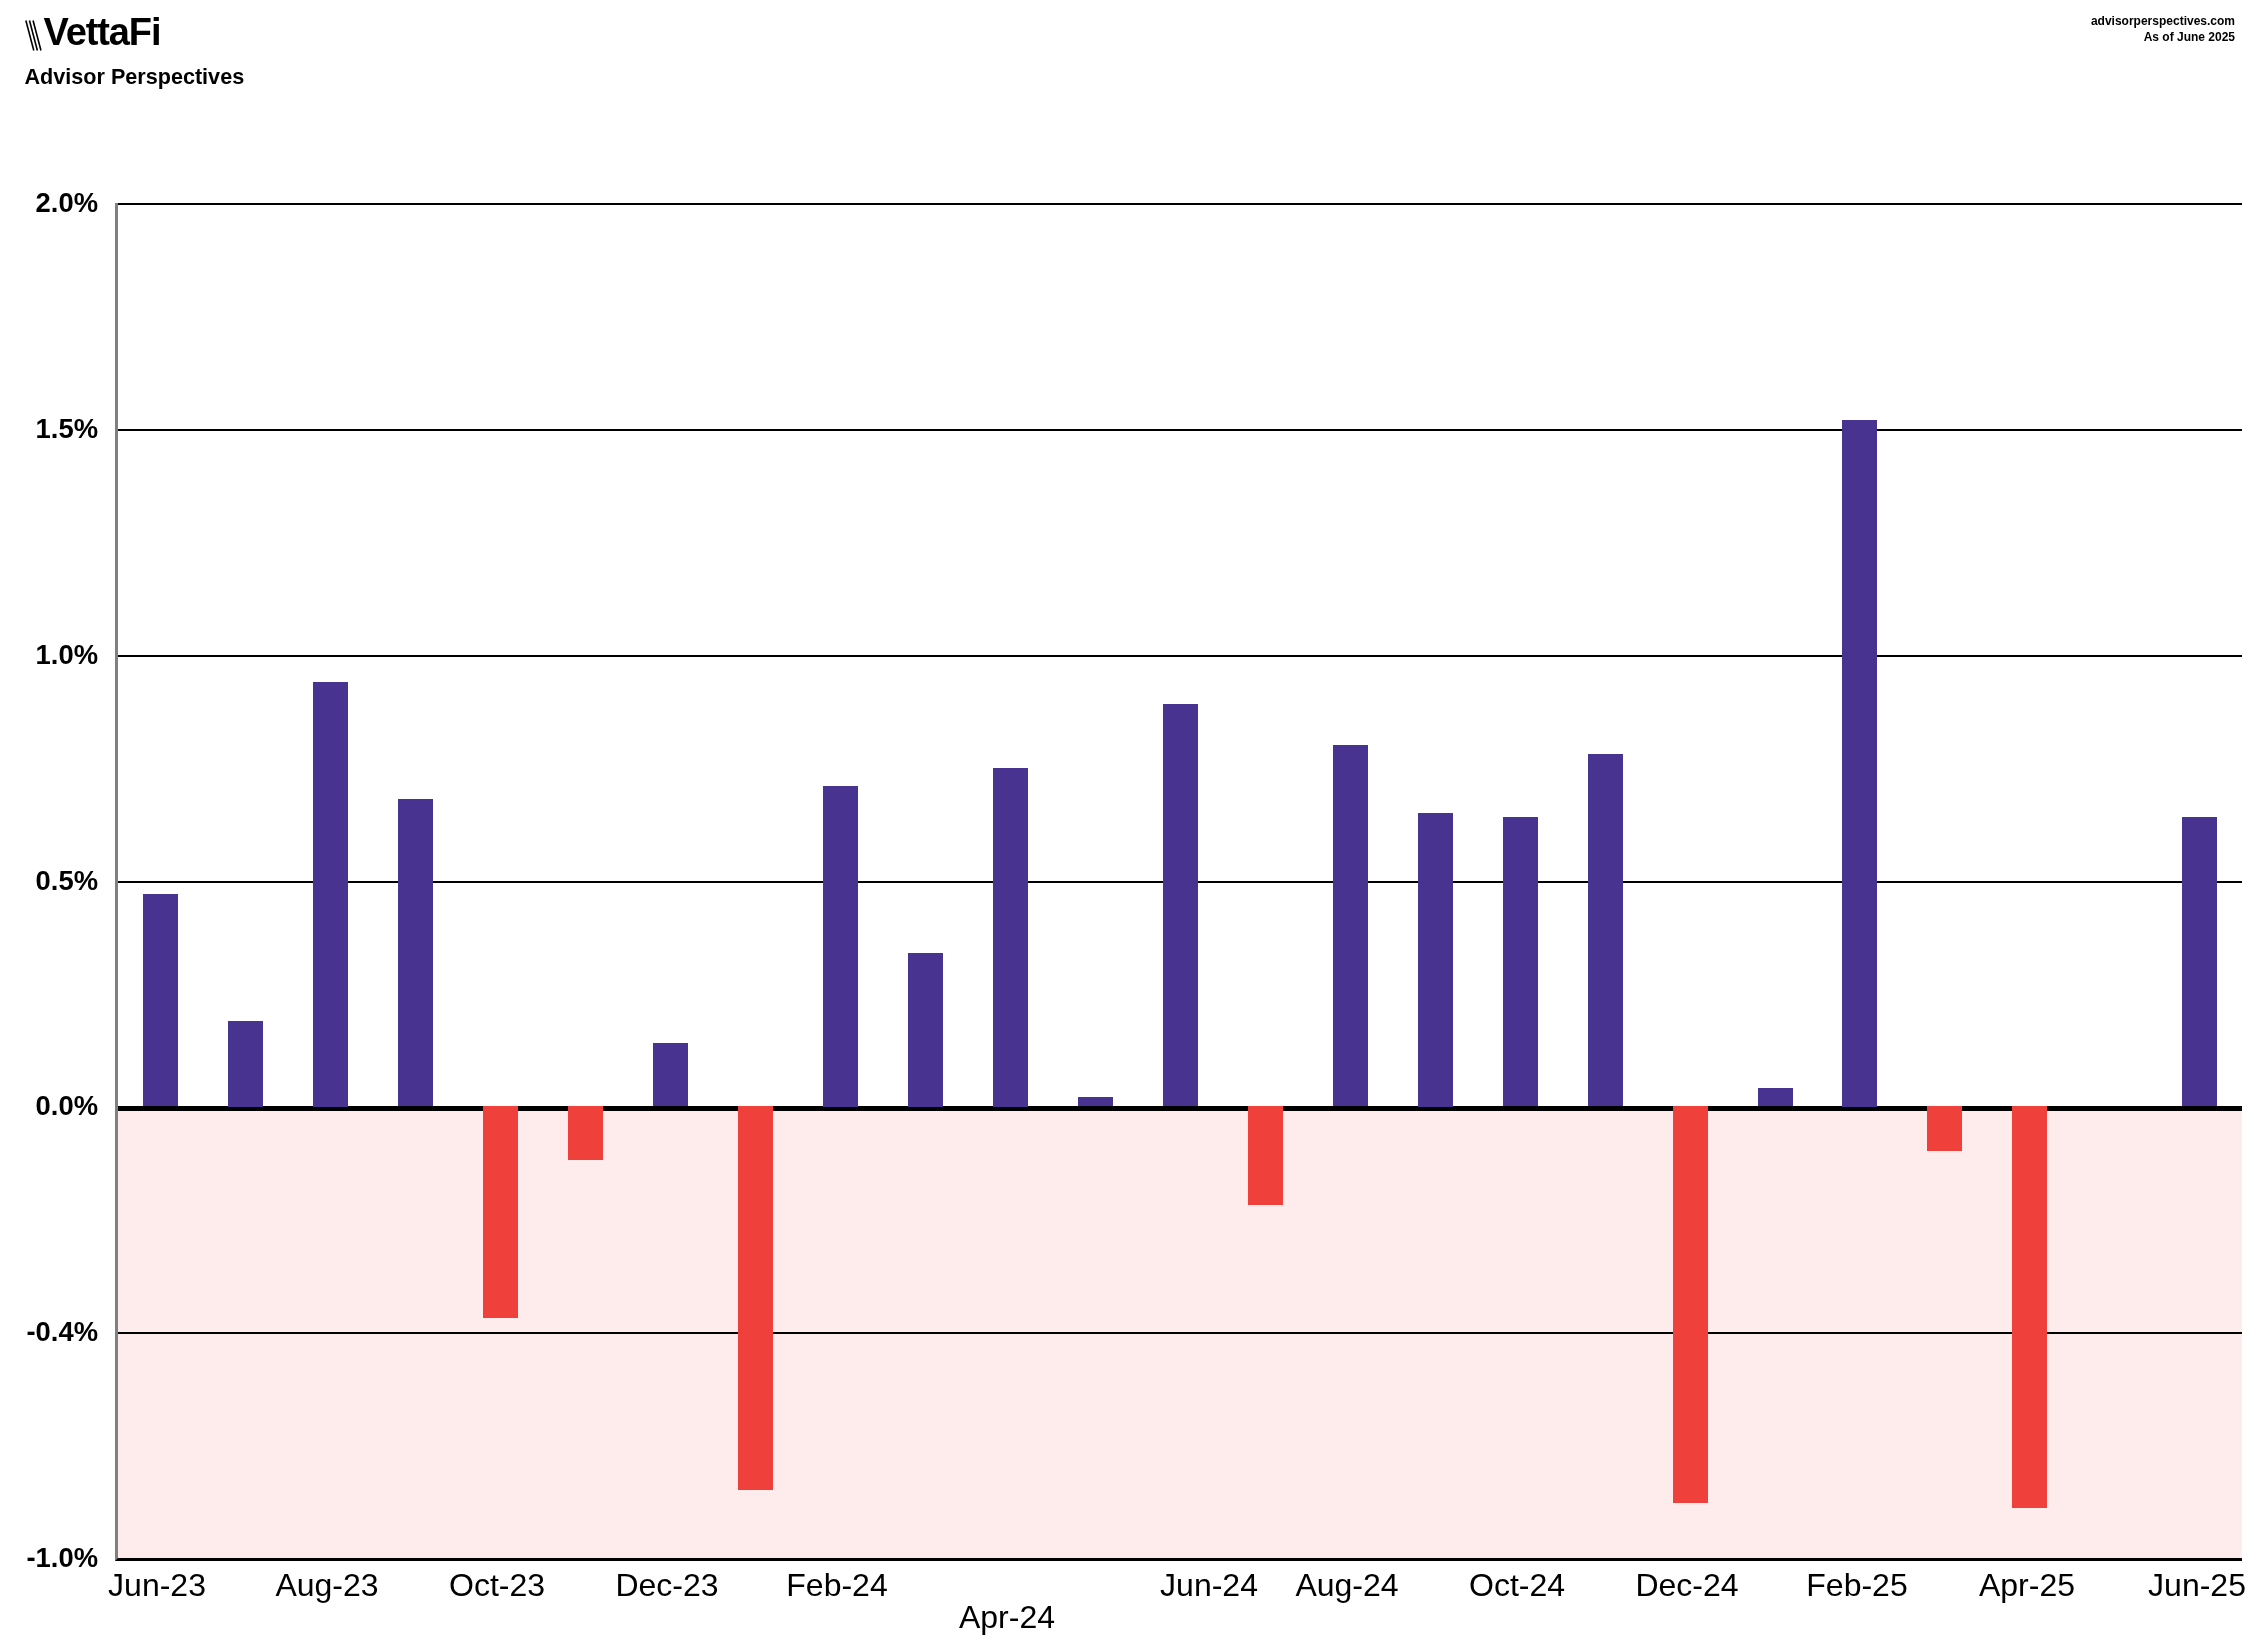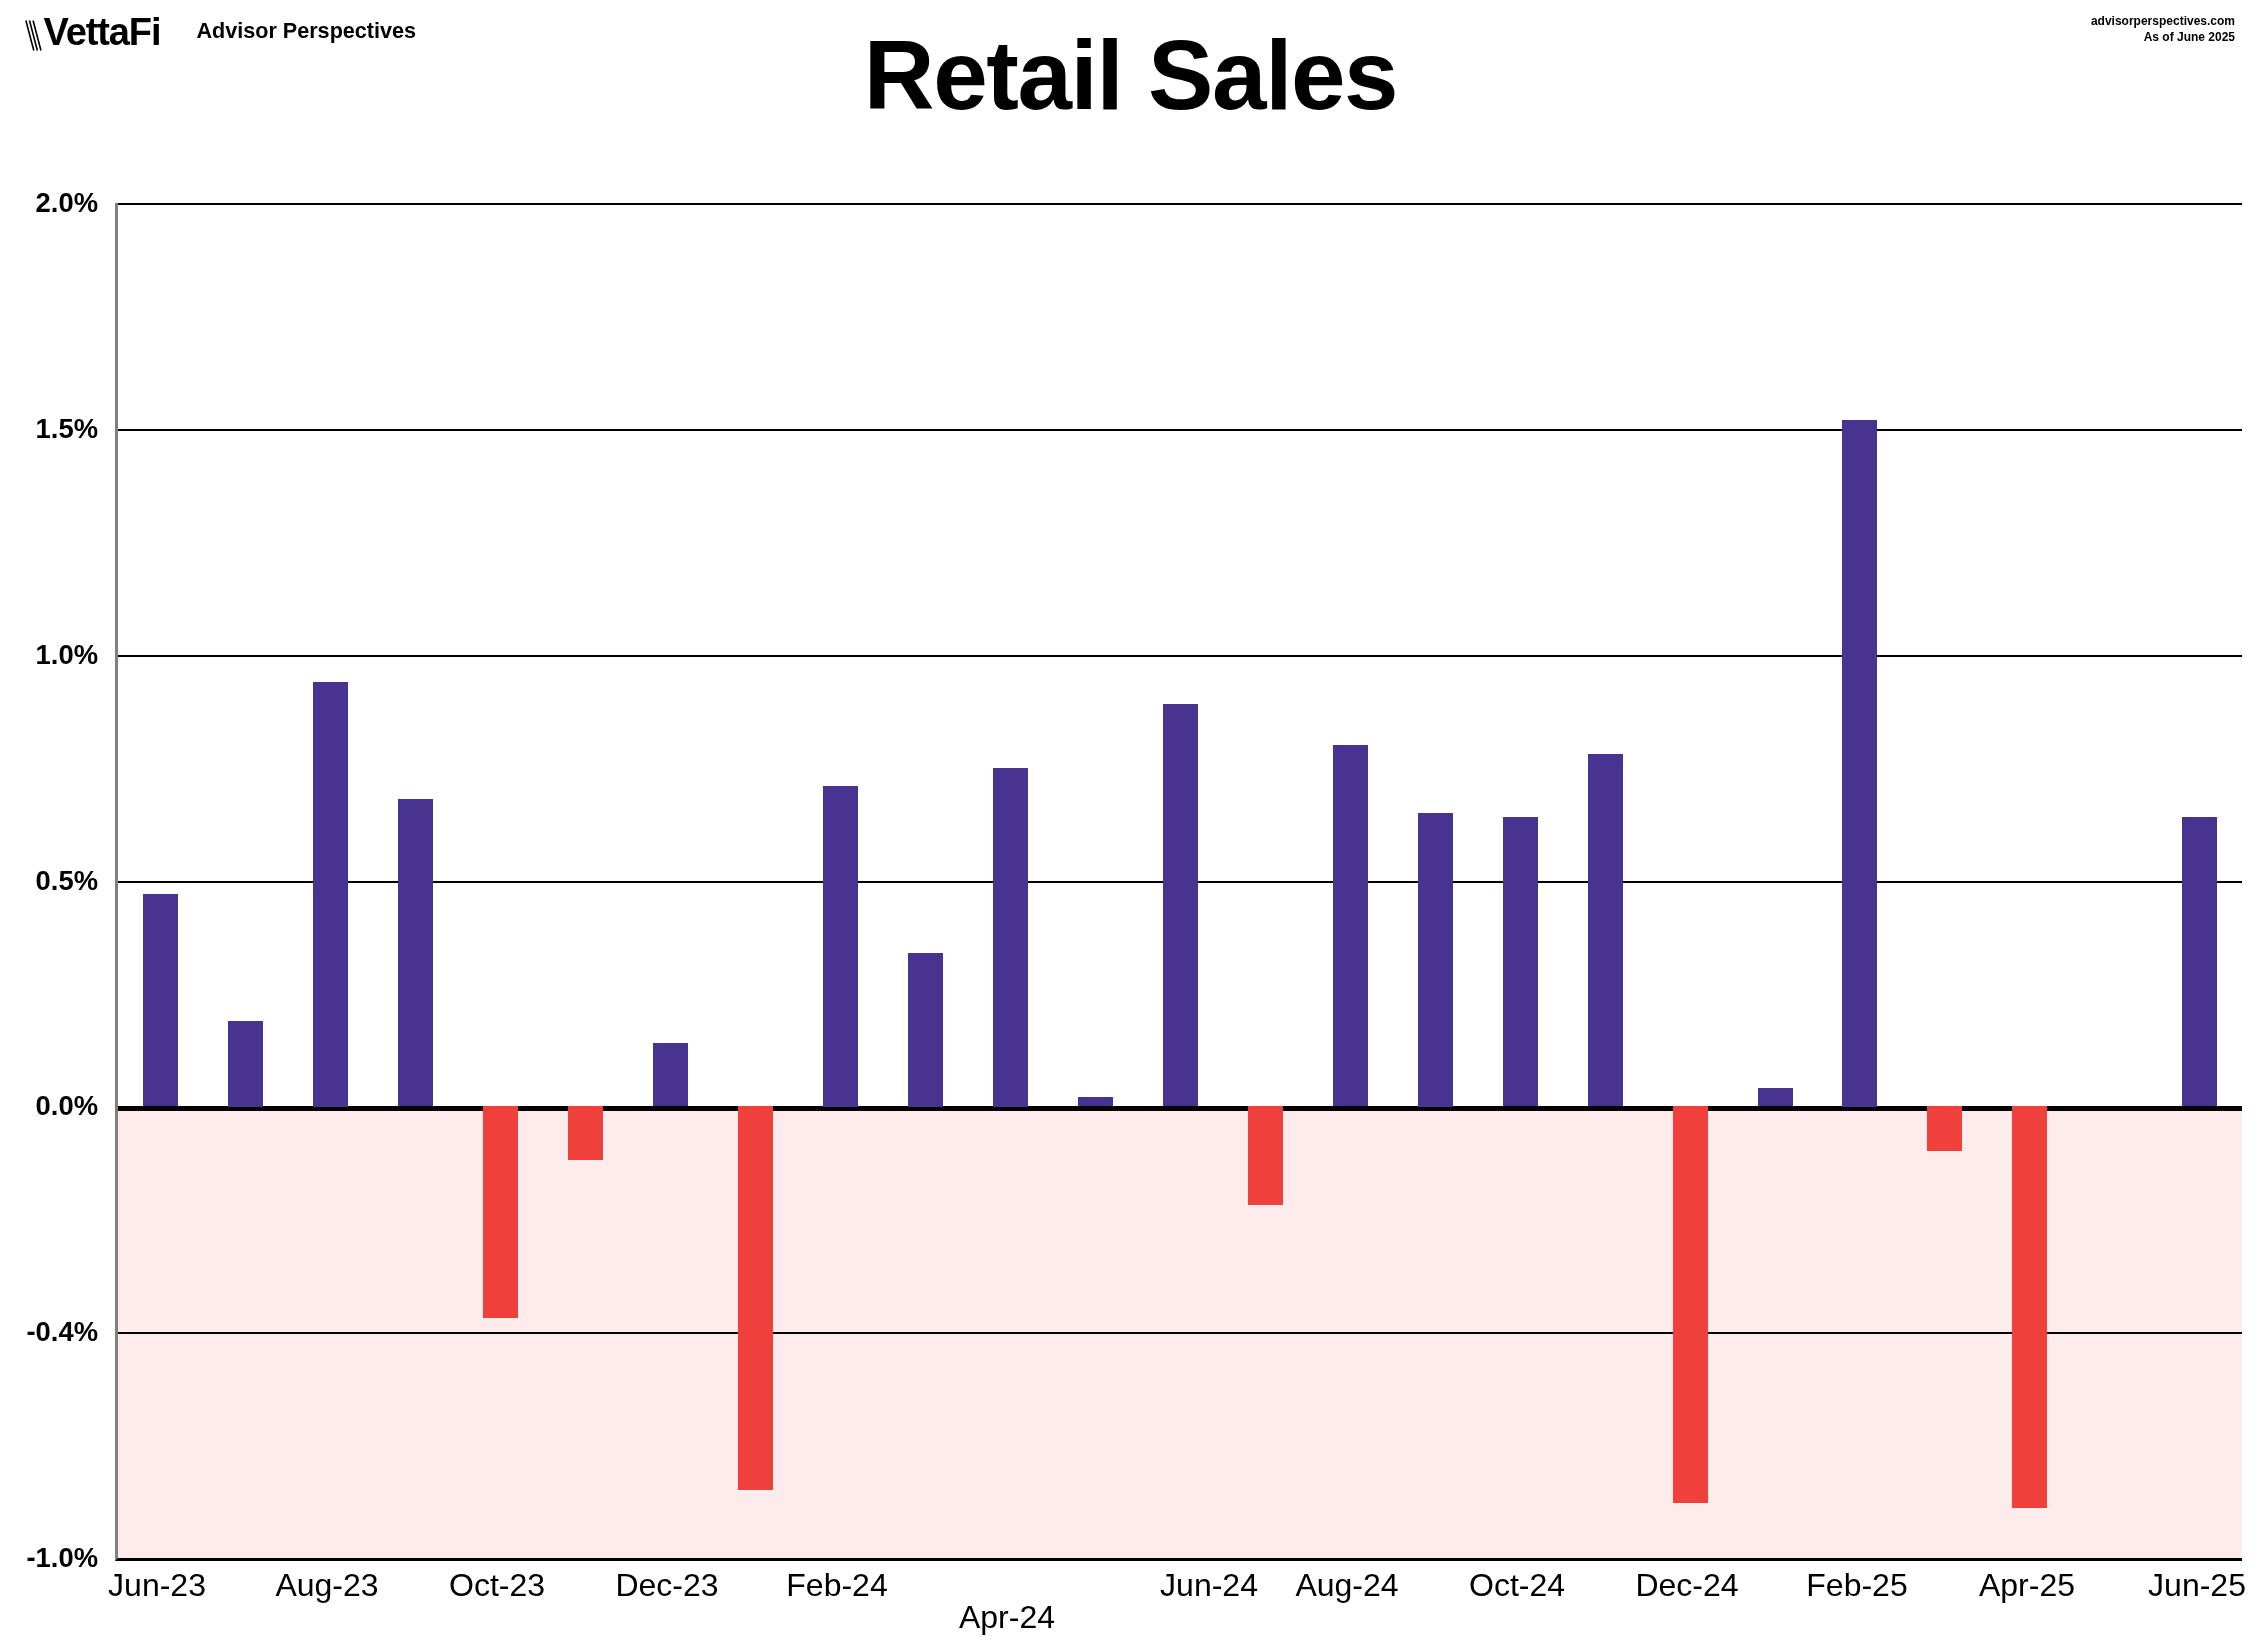--- a/index.html
+++ b/index.html
@@ -20,22 +20,23 @@
   .header {
     position: absolute;
     top: 0; left: 0; right: 0;
     height: 173px;
   }
   .brand {
     position: absolute;
     left: 24.5px;
     top: 13px;
     display: flex;
-    align-items: center;
-    gap: 36px;
+    align-items: flex-start;
+    gap: 16px;
+    flex-direction: column;
   }
   .logo-wrap {
     display: flex;
     align-items: center;
   }
   .logo-mark {
     display: inline-block;
     width: 19px;
     height: 32px;
     position: relative;
@@ -170,21 +171,20 @@
       <span class="logo-text">VettaFi</span>
     </div>
     <div class="brand-sub">Advisor Perspectives</div>
   </div>
 
   <div class="attrib">
     <div>advisorperspectives.com</div>
     <div>As of June 2025</div>
   </div>
 
-  <div class="chart-title">Retail Sales</div>
 </div>
 
 <div class="ylabels" id="ylabels">
     <div class="ylabel" style="top: 0px;">2.0%</div>
     <div class="ylabel" style="top: 226px;">1.5%</div>
     <div class="ylabel" style="top: 452px;">1.0%</div>
     <div class="ylabel" style="top: 678px;">0.5%</div>
     <div class="ylabel" style="top: 903px;">0.0%</div>
     <div class="ylabel" style="top: 1129px;">-0.4%</div>
     <div class="ylabel" style="top: 1355px;">-1.0%</div>

